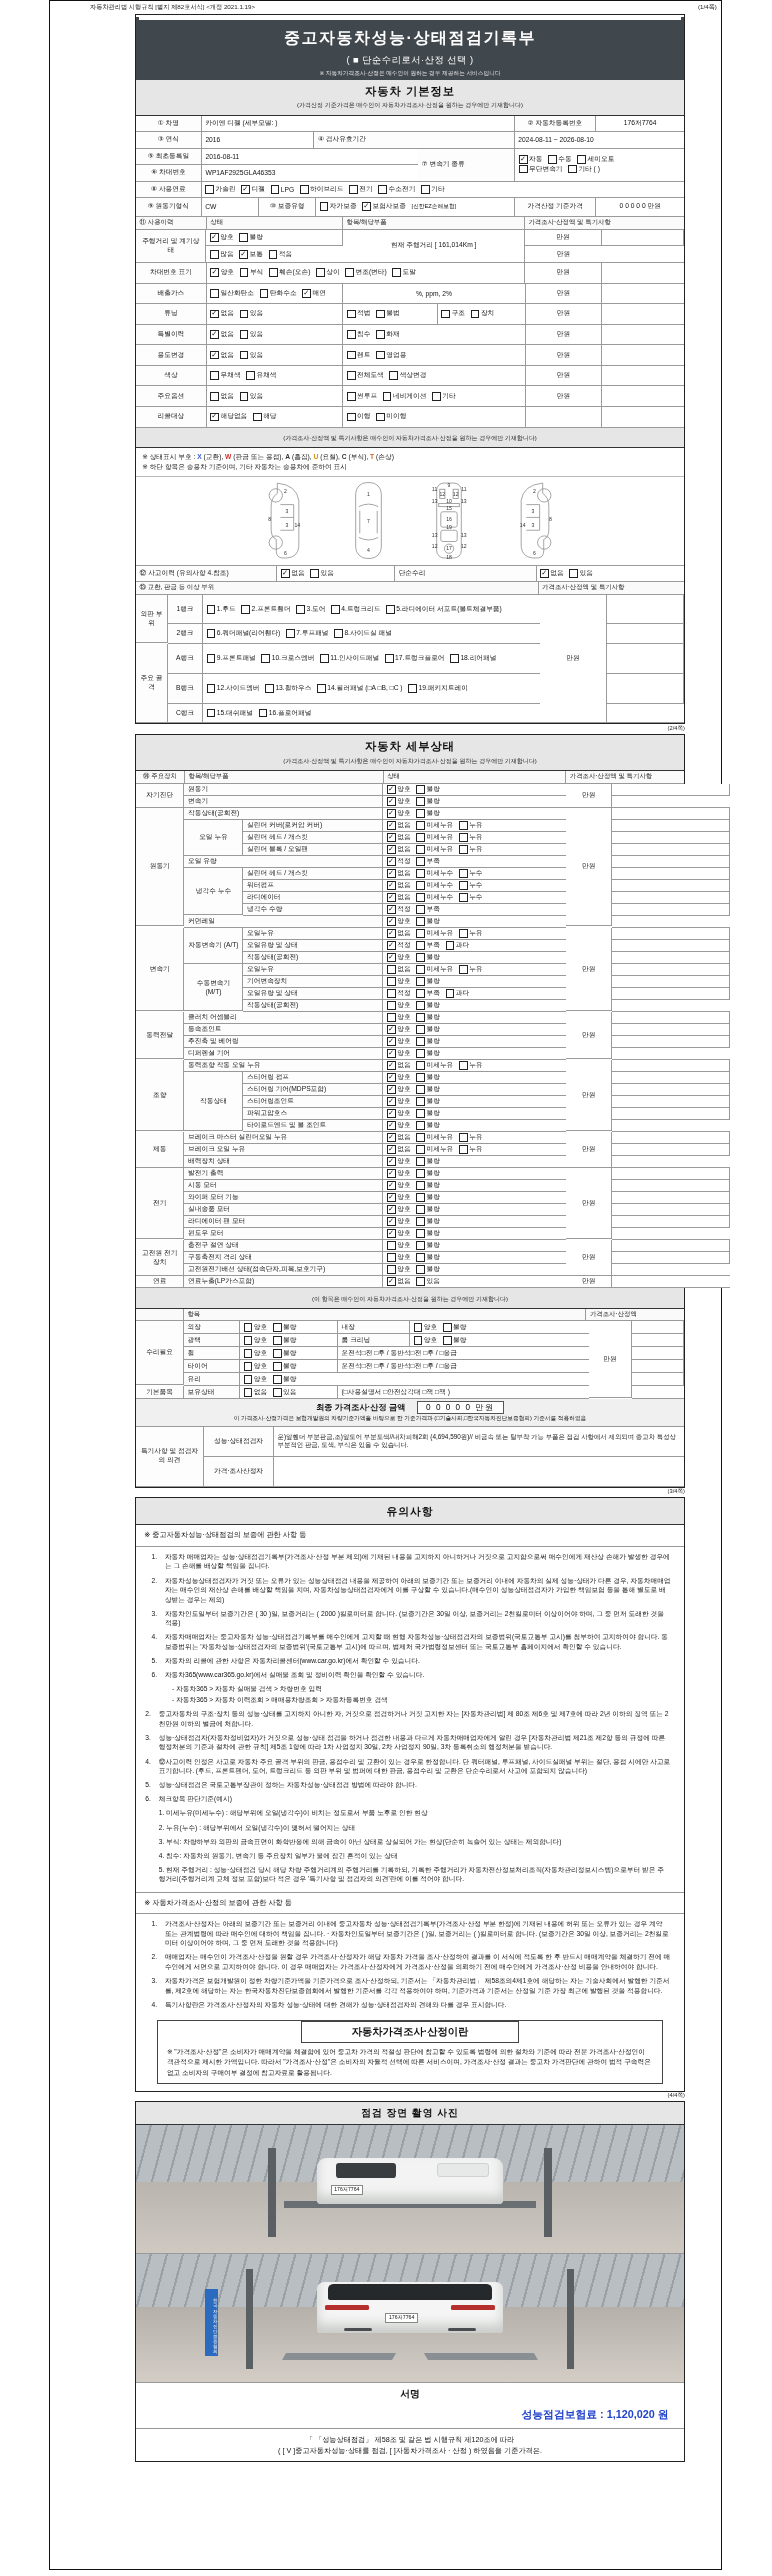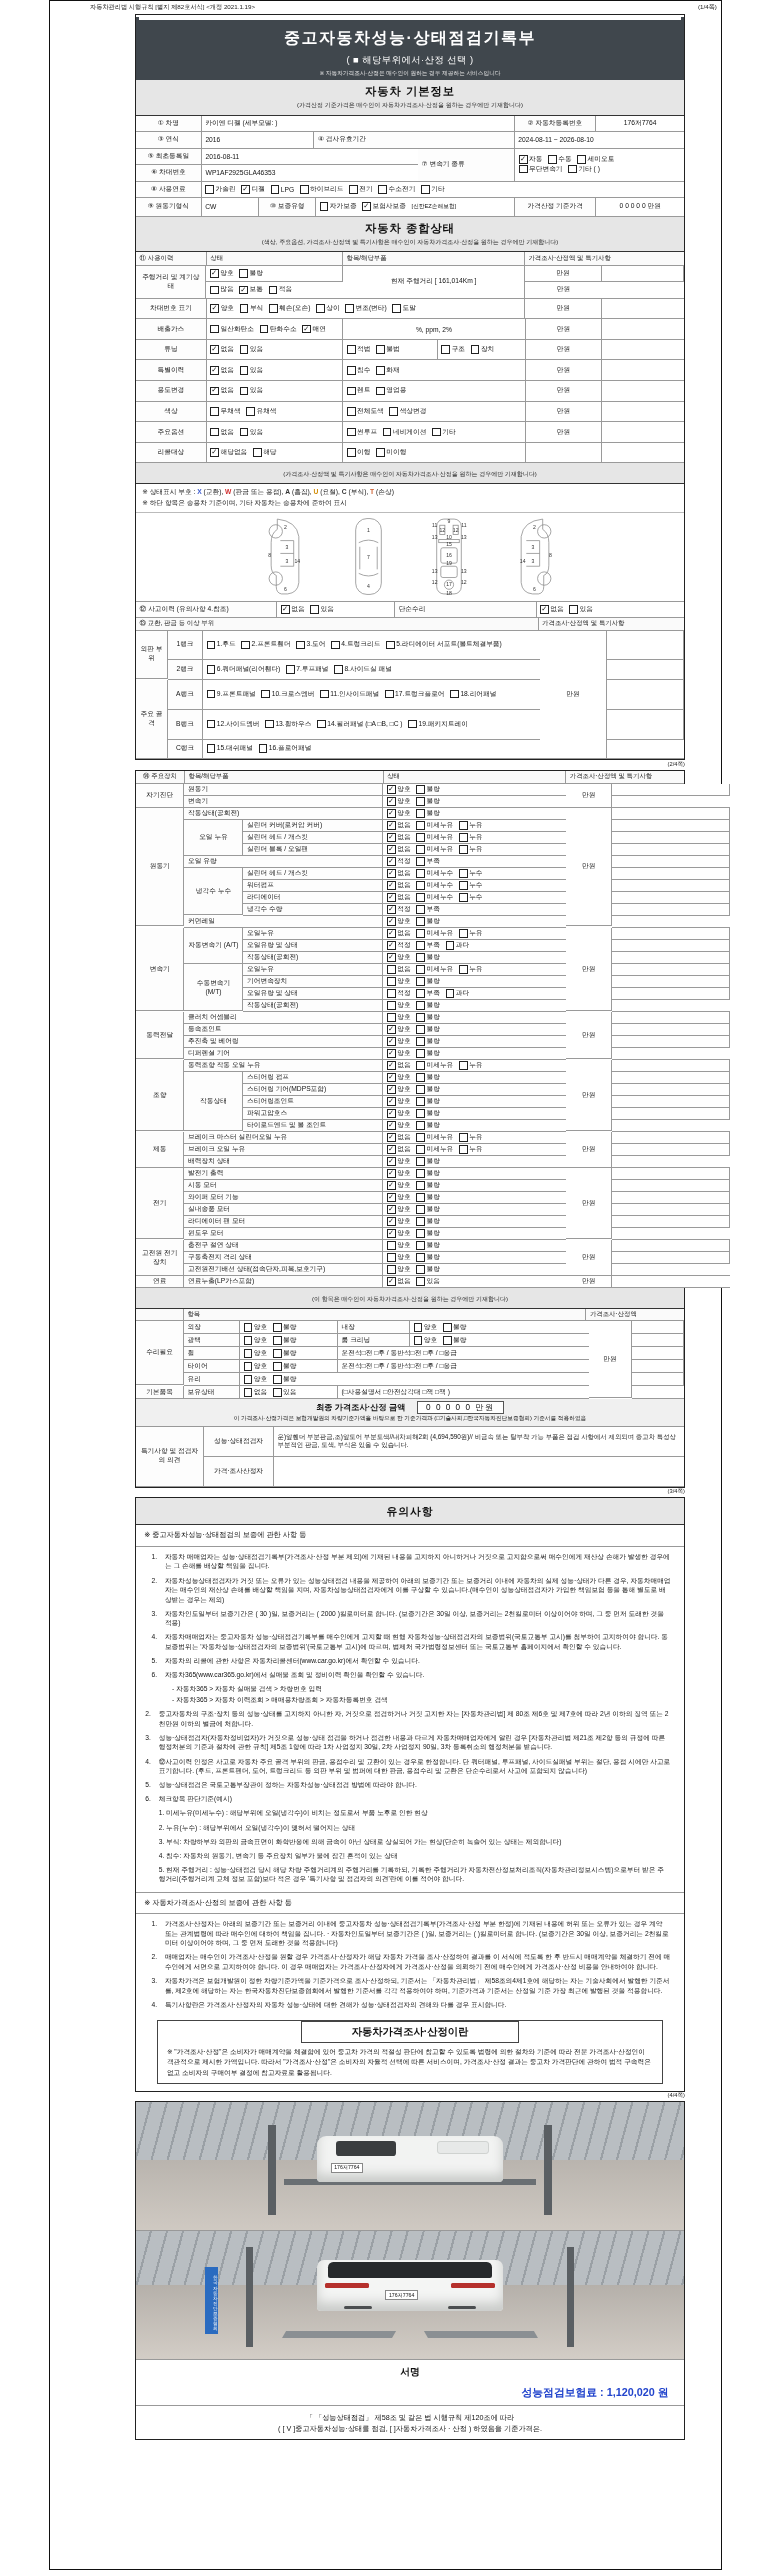--- a/index.html
+++ b/index.html
@@ -54,21 +54,21 @@
 <div class="frame">
   <div class="metarow">
     <span>자동차관리법 시행규칙 [별지 제82호서식] &lt;개정 2021.1.19&gt;</span>
     <span>(1/4쪽)</span>
   </div>
 
   <div class="content block">
     <div class="tblock">
       <div class="wbar"></div>
       <div class="bt">중고자동차성능·상태점검기록부</div>
-      <div class="bs">( ■ 해당부위에서·산정 선택 )</div>
+      <div class="bs">( ■ 단순수리로서·산정 선택 )</div>
       <div class="bn">※ 자동차가격조사·산정은 매수인이 원하는 경우 제공하는 서비스입니다</div>
     </div>
     <div class="sechead">
       <div class="st">자동차 기본정보</div>
       <div class="ss">(가격산정 기준가격은 매수인이 자동차가격조사·산정을 원하는 경우에만 기재합니다)</div>
     </div>
     <div id="basic-table">
         <div class="frow">
           <div class="cell lab cc" style="width:66px;height:16.5px;">① 차명</div>
           <div class="cell " style="width:314px;height:16.5px;">카이엔 디젤 (세부모델: )</div>
@@ -159,24 +159,20 @@
               <span class="cb ck"></span>
               <span>보험사보증</span>
             </span>
             <span class="small">[신한EZ손해보험]</span>
           </div>
           <div class="cell lab cc" style="width:82px;height:18.5px;">가격산정 기준가격</div>
           <div class="cell cc" style="width:88px;height:18.5px;">0 0 0 0 0 만원</div>
         </div>
       </div>
 
-    <div class="sechead">
-      <div class="st">자동차 종합상태</div>
-      <div class="ss">(색상, 주요옵션, 가격조사·산정액 및 특기사항은 매수인이 자동차가격조사·산정을 원하는 경우에만 기재합니다)</div>
-    </div>
     <div id="comp-table">
         <div class="frow">
           <div class="cell hd" style="width:71px;height:13.4px;">⑪ 사용이력</div>
           <div class="cell hd" style="width:137px;height:13.4px;">상태</div>
           <div class="cell hd" style="width:183px;height:13.4px;">항목/해당부품</div>
           <div class="cell hd" style="width:160px;height:13.4px;">가격조사·산정액 및 특기사항</div>
         </div>
         <div class="frow">
           <div class="cell lab cc" style="width:71px;height:33px;">주행거리 및 계기상태</div>
     <div class="vcol" style="width:137px;">
@@ -650,20 +646,24 @@
             <div class="cell " style="width:77px;height:30px;"></div>
             <div class="cell " style="width:77px;height:30px;"></div>
             <div class="cell " style="width:77px;height:19.6px;"></div>
           </div>
         </div>
       </div>
   </div>
   <div class="pagemark">(2/4쪽)</div>
 
   <div class="content block">
+    <div class="sechead">
+      <div class="st">자동차 세부상태</div>
+      <div class="ss">(가격조사·산정액 및 특기사항은 매수인이 자동차가격조사·산정을 원하는 경우에만 기재합니다)</div>
+    </div>
     <div id="detail-table">
         <div class="frow">
           <div class="cell hd cc" style="width:49px;height:13.4px;">⑭ 주요장치</div>
           <div class="cell hd" style="width:199px;height:13.4px;">항목/해당부품</div>
           <div class="cell hd" style="width:183px;height:13.4px;">상태</div>
           <div class="cell hd" style="width:118px;height:13.4px;">가격조사·산정액 및 특기사항</div>
         </div>
         <div class="frow">
           <div class="cell lab cc" style="width:49px;height:24px;">자기진단</div>
           <div class="vcol" style="width:383px;">
@@ -1650,20 +1650,23 @@
         </div>
         <div style="border:0.8px solid #444;margin:3.1px 20.6px 7.2px;padding:0 0 5.2px;">
      <div style="width:216px;margin:-0.5px auto 4.1px;border:0.8px solid #444;text-align:center;font-size:10.3px;font-weight:bold;padding:3.1px 0;">자동차가격조사·산정이란</div>
      <div style="padding:0 9.3px;font-size:6.7px;line-height:1.5;">※ "가격조사·산정"은 소비자가 매매계약을 체결함에 있어 중고차 가격의 적절성 판단에 참고할 수 있도록 법령에 의한 절차와 기준에 따라 전문 가격조사·산정인이 객관적으로 제시한 가액입니다. 따라서 "가격조사·산정"은 소비자의 자율적 선택에 따른 서비스이며, 가격조사·산정 결과는 중고차 가격판단에 관하여 법적 구속력은 없고 소비자의 구매여부 결정에 참고자료로 활용됩니다.</div>
         </div>
       </div>
   </div>
   <div class="pagemark">(4/4쪽)</div>
 
   <div class="content block">
+    <div class="sechead" style="padding:4.1px 0;">
+      <div class="st" style="font-size:9.8px;">점검 장면 촬영 사진</div>
+    </div>
     <div id="photo1" class="photo" style="height:128px;border-bottom:0.5px solid #999;">
         <div style="position:absolute;inset:0 0 55%;background:repeating-linear-gradient(105deg,#b9bec2 0 13.4px,#9aa0a5 13.4px 15.5px),linear-gradient(#c3c8cc,#d6dadd);"></div>
     <div style="position:absolute;inset:45% 0 0;background:linear-gradient(#b9b4ae,#cfc9c2);"></div>
     <div style="position:absolute;left:24%;top:18%;width:8.2px;height:70%;background:#5a5f63;"></div>
     <div style="position:absolute;right:24%;top:18%;width:8.2px;height:70%;background:#5a5f63;"></div>
     <div style="position:absolute;left:27%;top:60%;width:46%;height:6.2px;background:#6a6f73;"></div>
     <div style="position:absolute;left:33%;top:26%;width:34%;height:36%;background:#f2f3f2;border-radius:9.3px 9.3px 4.1px 4.1px;box-shadow:inset 0 -7.2px 10.3px #c9cbc9;"></div>
     <div style="position:absolute;left:36.5%;top:30%;width:11%;height:12%;background:#3a3d3f;border-radius:3.1px;"></div>
     <div style="position:absolute;left:55%;top:30%;width:9%;height:9%;background:#e7e9e8;border:1px solid #cfd2d0;border-radius:3.1px;"></div>
     <div style="position:absolute;left:35.5%;top:47%;background:#fff;border:0.5px solid #888;font-size:5.2px;padding:0.5px 2.6px;">176저7764</div>

